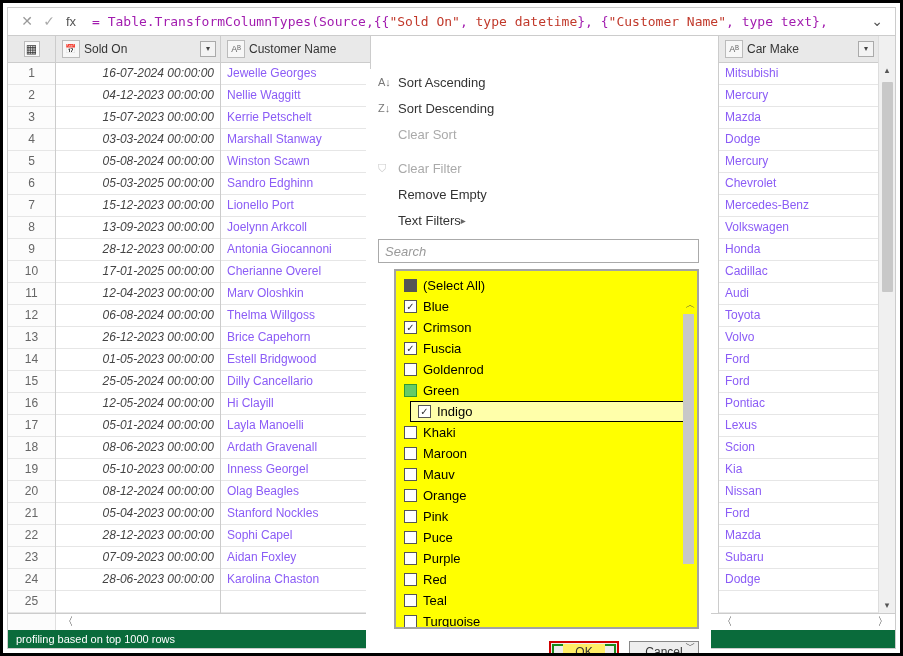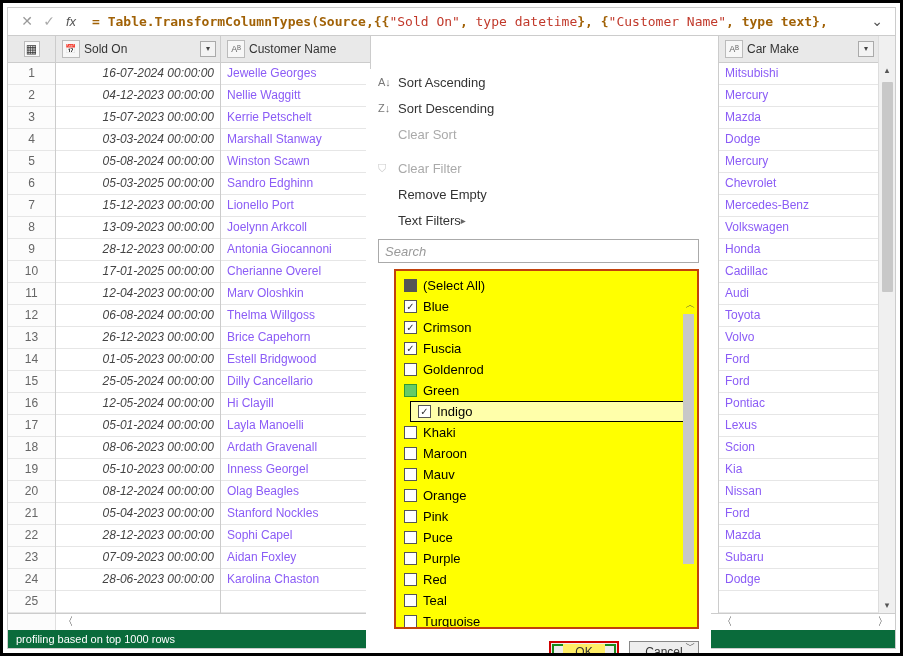--- a/index.html
+++ b/index.html
@@ -5,24 +5,24 @@
   * { box-sizing: border-box; margin: 0; padding: 0; }
   body { font-family: 'Segoe UI', Arial, sans-serif; font-size: 12px; color: #333; background: #fff; }
   .frame { width: 903px; height: 656px; border: 3px solid #000; position: relative; overflow: hidden; }
   .inner { position: absolute; inset: 4px; border: 1px solid #ccc; background: #fff; display: flex; flex-direction: column; }
 
   
   .formula-bar { display: flex; align-items: center; height: 30px; border-bottom: 1px solid #ccc; padding: 0 8px; }
   .fb-btn { width: 22px; text-align: center; color: #888; font-size: 14px; }
   .fb-x { color: #999; }
   .fb-check { color: #aaa; }
-  .fb-fx { font-style: italic; font-size: 13px; color: #555; }
+  .fb-fx { font-size: 13px; color: #555; }
   .formula-text { flex: 1; padding: 0 10px; font-family: Consolas, monospace; font-size: 13px; white-space: nowrap; overflow: hidden; }
   .formula-text .f-red { color: #c1392b; }
-  .formula-text .f-plain { color: #a16207; font-weight: bold; }
+  .formula-text .f-plain { color: #a21caf; }
   .fb-expand { width: 20px; text-align: center; font-size: 14px; color: #555; }
 
   
   .grid { flex: 1; display: flex; position: relative; }
   .col-rownum { width: 48px; border-right: 1px solid #ccc; }
   .col-soldon { width: 165px; border-right: 1px solid #ccc; }
   .col-custname { width: 150px; border-right: 1px solid #ccc; }
   .col-middle { flex: 1; position: relative; }
   .col-carmake { width: 160px; border-left: 1px solid #ccc; }
 
@@ -37,21 +37,21 @@
   .col-custname .cell, .col-carmake .cell { justify-content: flex-start; color: #8b5cf6; }
 
   
   .popup { position: absolute; left: 363px; top: 66px; width: 345px; background: #fff; z-index: 10; font-size: 13px; }
   .popup-item { height: 26px; display: flex; align-items: center; padding: 0 12px; color: #333; }
   .popup-item.disabled { color: #aaa; }
   .popup-item .glyph { width: 20px; font-size: 11px; color: #777; }
   .popup-item .glyph.disabled { color: #ccc; }
   .popup-item.tf { justify-content: flex-start; }
   .popup .search { margin: 6px 12px 6px 12px; height: 24px; border: 1px solid #aaa; padding: 0 6px; font-style: italic; color: #999; display: flex; align-items: center; }
-  .popup .listwrap { margin: 0 12px 6px 28px; border: 2px solid #c2410c; background: #ff0; padding: 4px 0; height: 360px; overflow: hidden; position: relative; }
+  .popup .listwrap { margin: 0 12px 6px 28px; border: 2px solid #a3a3a3; background: #ff0; padding: 4px 0; height: 360px; overflow: hidden; position: relative; }
   .popup .li { height: 21px; display: flex; align-items: center; padding: 0 8px; font-size: 13px; color: #000; position: relative; }
   .popup .li .cb { width: 13px; height: 13px; border: 1px solid #555; margin-right: 6px; display: inline-flex; align-items: center; justify-content: center; font-size: 10px; background: #fff; color: #333; }
   .popup .li .cb.sq { background: #555; }
   .popup .li .cb.green { background: #6c6; border-color: #393; }
   .popup .li .cb.check::after { content: '✓'; color: #333; font-size: 10px; }
   .popup .li.focus { outline: 1px solid #000; outline-offset: -1px; background: #fffa; }
   .popup .li.focus-wide { width: 275px; margin-left: 14px; }
   .popup .buttons { display: flex; justify-content: flex-end; gap: 10px; padding: 6px 12px 10px; }
   .popup .btn { width: 70px; height: 22px; border: 1px solid #888; background: #eee; display: flex; align-items: center; justify-content: center; font-size: 12px; }
   .popup .btn.ok { border: 2px solid #d00000; position: relative; }

